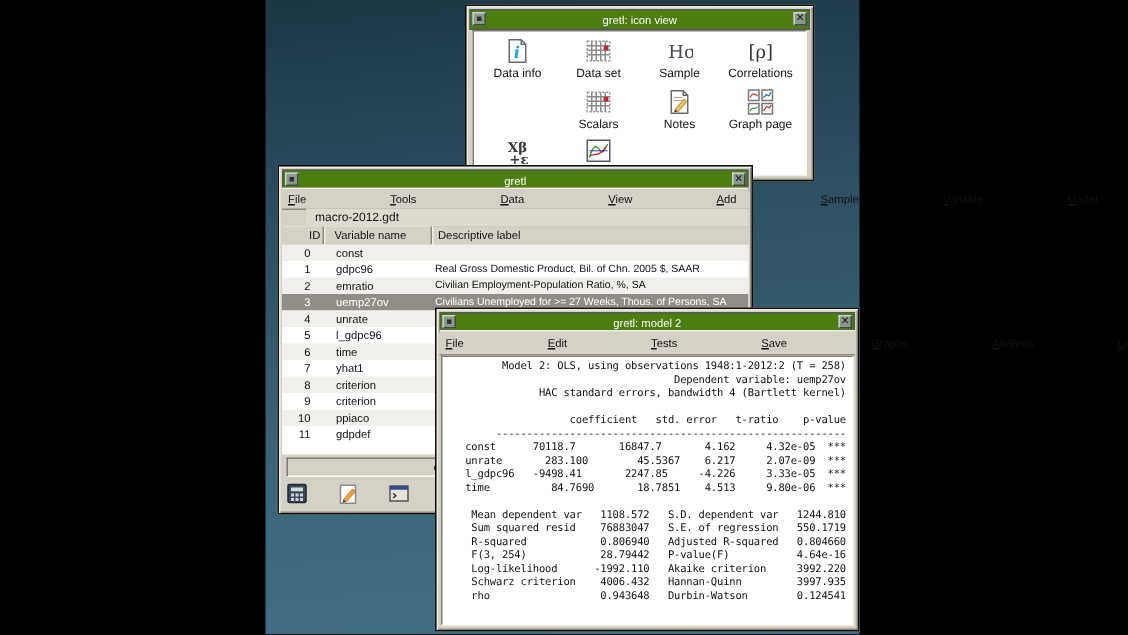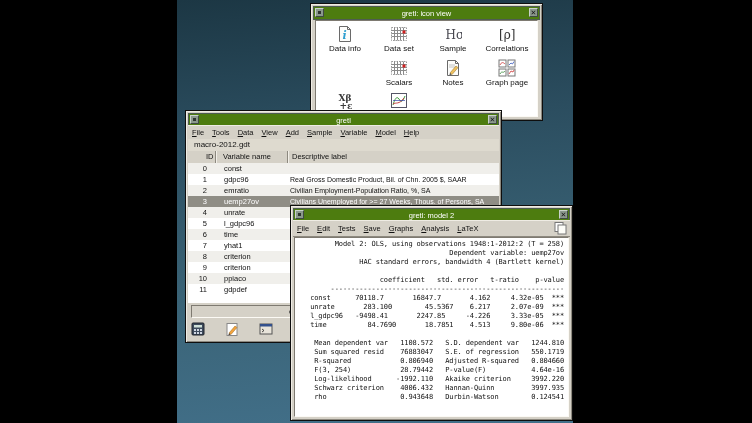--- a/index.html
+++ b/index.html
@@ -14,35 +14,35 @@
         border:1px solid #4e5c52;display:flex;align-items:flex-end;justify-content:center;}
   .ttext{color:#fff;font-size:7.5px;line-height:10px;white-space:nowrap;}
   .tbtn{position:absolute;top:1px;width:9px;height:9px;background:#8b988d;
         border-top:1px solid #c9d2ca;border-left:1px solid #c9d2ca;
         border-right:1px solid #3f4a42;border-bottom:1px solid #3f4a42;
         display:flex;align-items:center;justify-content:center;box-sizing:border-box;}
   .tbtn.menu{left:1px;} .tbtn.close{right:1px;font-size:7px;color:#1a1a1a;line-height:7px;}
   .tbtn.menu i{display:block;width:3px;height:3px;background:#2e352f;}
   .menubar{position:absolute;left:2px;right:2px;background:#d5d1c7;
            border-bottom:1px solid #8d897f;box-shadow:0 1px 0 #efece4 inset;
-           display:flex;align-items:center;}
+           display:flex;align-items:center;gap:48px;}
   .mi{display:inline-block;font-size:7.5px;color:#111;padding:0 4px;white-space:nowrap;}
   .mi::first-letter{text-decoration:underline;}
   .sunken{border-top:1px solid #7e7a71;border-left:1px solid #7e7a71;
           border-bottom:1px solid #fcfaf5;border-right:1px solid #fcfaf5;box-sizing:border-box;}
   
   #win-icons{left:310px;top:3px;width:231px;height:116px;z-index:1;}
   #win-icons .content{position:absolute;left:4px;right:4px;top:16px;bottom:3px;background:#fff;}
   .icell{position:absolute;width:54px;text-align:center;}
   .icell svg{display:block;margin:0 auto;}
   .ilabel{display:block;font-size:8px;color:#111;line-height:9px;margin-top:1px;white-space:nowrap;}
   
   #win-main{left:185px;top:110px;width:315px;height:231px;z-index:2;}
   #win-main .menubar{top:14px;height:14px;}
-  .filebar{position:absolute;left:2px;right:2px;top:28px;height:12px;background:#dedacf;
+  .filebar{position:absolute;left:18px;right:2px;top:28px;height:12px;background:#dedacf;
            border-bottom:1px solid #aaa79d;}
   .filebar span{font-size:8px;color:#111;padding-left:6px;line-height:12px;display:block;}
   .lheader{position:absolute;left:2px;right:2px;top:40px;height:12px;background:#d5d1c7;
            display:grid;grid-template-columns:28px 72px 1fr;border-bottom:1px solid #8d897f;}
   .lheader span{font-size:7.5px;line-height:12px;color:#111;padding-left:7px;
                 border-right:1px solid #8d897f;box-shadow:1px 0 0 #f2efe8;}
   .lheader span:last-child{border-right:none;box-shadow:none;}
   .vlist{position:absolute;left:2px;right:2px;top:52px;height:140px;background:#fff;overflow:hidden;}
   .vrow{display:grid;grid-template-columns:28px 72px 1fr;height:11px;line-height:11px;
         font-size:7.5px;color:#111;white-space:nowrap;}

